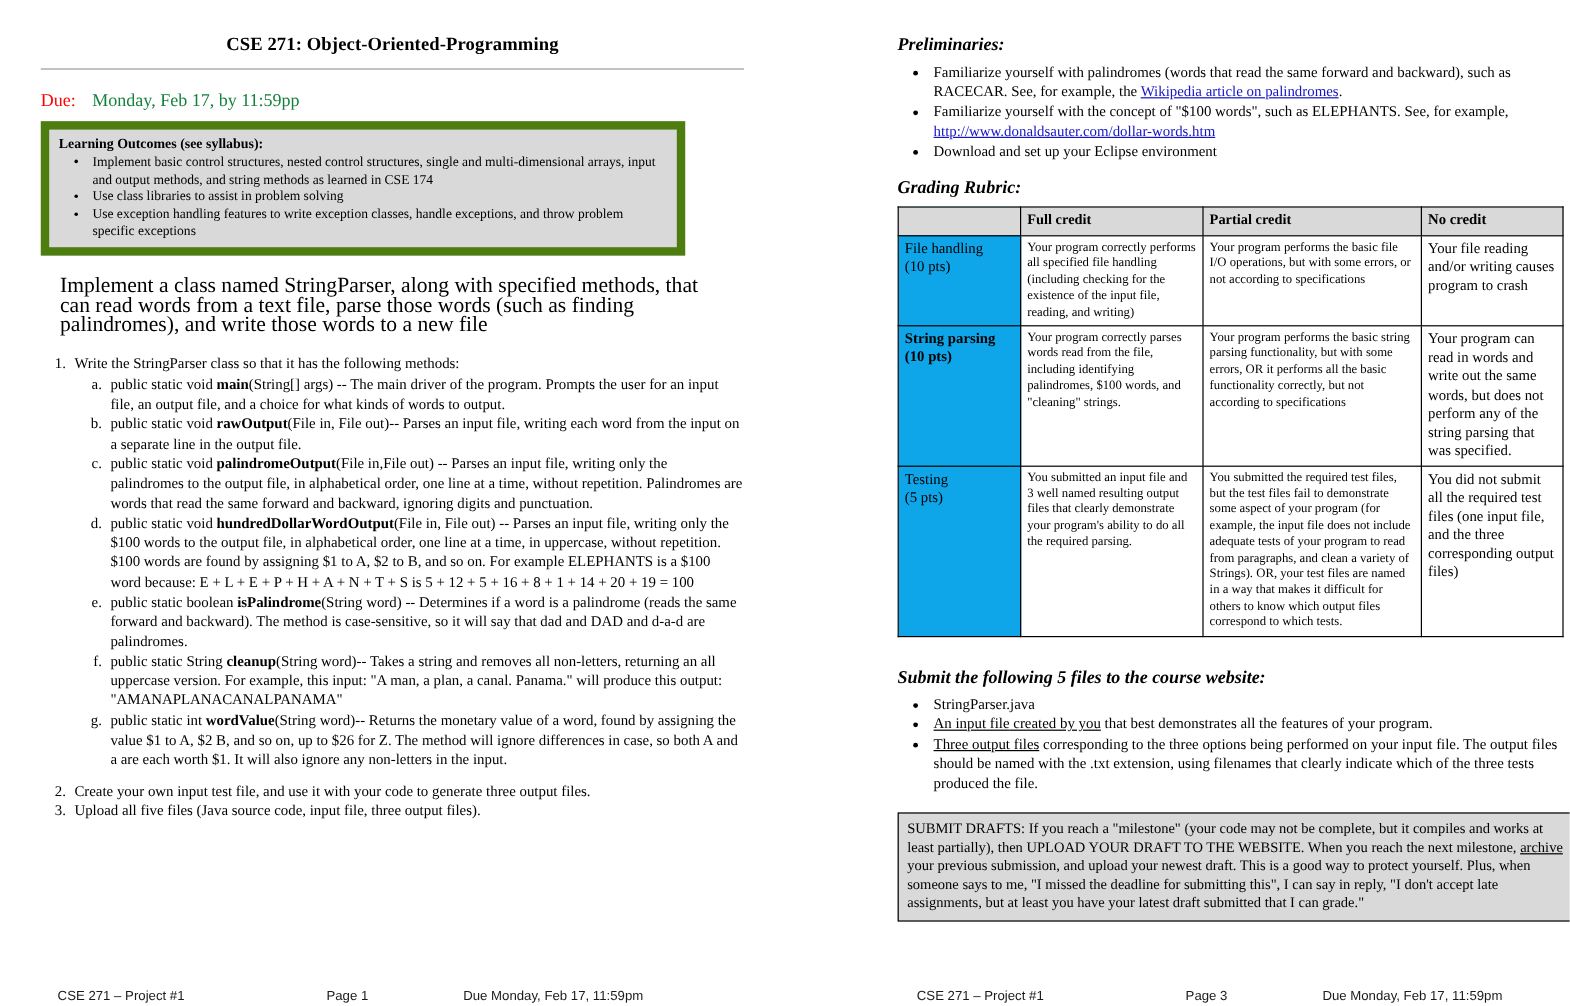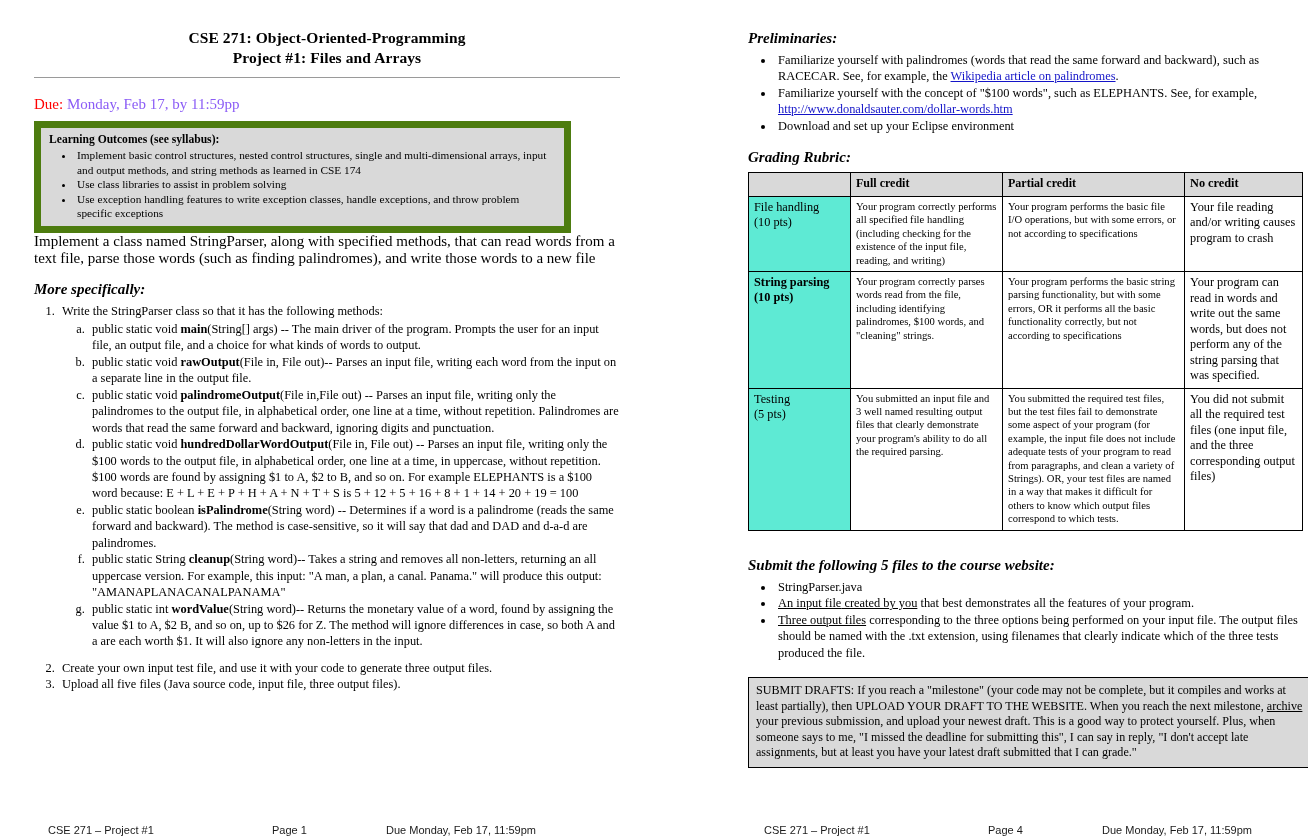--- a/index.html
+++ b/index.html
@@ -28,21 +28,21 @@
   .hrule{
     border:0;border-top:1px solid #9a9a9a;
     margin:9px 0 0 0;
   }
   .due-line{
     font-size:15px;
     margin-top:17px;
     line-height:18px;
   }
   .due-label{color:#ff0000;}
-  .due-rest{color:#8b5cf6;}
+  .due-rest{color:#15803d;margin-left:10px;}
 
   
   .grey-box{
     border:7px solid #4d7c0f;
     background:#d9d9d9;
     padding:5px 8px 6px 8px;
     margin-top:8px;
     font-size:11.3px;
     line-height:14.4px;
   }
@@ -52,21 +52,21 @@
 
   
   h2.sec{
     font-style:italic;font-weight:bold;
     font-size:15px;
     margin:15px 0 5px 0;
     line-height:17px;
   }
 
   p.body{
-    font-size:15px;line-height:16.5px;margin:0;
+    font-size:18px;line-height:16.5px;margin:16px;
   }
 
   
   ol.outer{
     margin:2px 0 0 0;padding-left:24px;
     font-size:12.4px;line-height:16.3px;
     list-style:decimal;
   }
   ol.outer > li{padding-left:4px;margin-bottom:0px;}
   ol.alpha{
@@ -98,21 +98,21 @@
     line-height:13.4px;
   }
   table.rubric td,table.rubric th{
     border:1px solid #000;
     vertical-align:top;
     padding:3px 5px 4px 5px;
     text-align:left;
     font-weight:normal;
   }
   table.rubric th{font-weight:bold;font-size:12px;line-height:14px;}
-  table.rubric .c0{width:102px;background:#5eead4;font-size:12.3px;line-height:15px;}
+  table.rubric .c0{width:102px;background:#0ea5e9;font-size:12.3px;line-height:15px;}
   table.rubric .c1{width:152px;}
   table.rubric .c2{width:182px;margin-left:12px;}
   table.rubric .c3{width:118px;font-size:12.3px;line-height:15.5px;}
   table.rubric tr.head .c0{background:#d9d9d9;}
   table.rubric tr.head th{background:#d9d9d9;}
 
   
   .drafts-box{
     border:1px solid #000;
     background:#d9d9d9;
@@ -138,40 +138,38 @@
 </head>
 <body>
 
 <div class="sheet">
 
   <div class="page page-left">
     <div class="col" style="left:34px;top:28px;width:586px;">
 
       <div class="doc-title">
         <div>CSE 271: Object-Oriented-Programming</div>
-        <div>Project #1: Files and Arrays</div>
       </div>
       <hr class="hrule">
 
       <div class="due-line">
         <span class="due-label">Due:</span><span class="due-rest"> Monday, Feb 17, by 11:59pp</span>
       </div>
 
       <div class="grey-box" style="width:507px;">
         <div class="box-head">Learning Outcomes (see syllabus):</div>
         <ul>
           <li>Implement basic control structures, nested control structures, single and multi-dimensional arrays, input and output methods, and string methods as learned in CSE 174</li>
           <li>Use class libraries to assist in problem solving</li>
           <li>Use exception handling features to write exception classes, handle exceptions,  and throw problem specific exceptions</li>
         </ul>
       </div>
 
       <p class="body">Implement a class named StringParser, along with specified methods, that can read words from a text file, parse those words (such as finding palindromes), and write those words to a new file</p>
 
-      <h2 class="sec">More specifically:</h2>
 
       <ol class="outer">
         <li>
           <span>Write the StringParser class so that it has the following methods:</span>
           <ol class="alpha">
             <li><span>public static void </span><span class="b">main</span><span>(String[] args) -- The main driver of the program. Prompts the user for an input file, an output file, and a choice for what kinds of words to output.</span></li>
             <li><span>public static void </span><span class="b">rawOutput</span><span>(File in, File out)-- Parses an input file, writing each word from the input on a separate line in the output file.</span></li>
             <li><span>public static void </span><span class="b">palindromeOutput</span><span>(File in,File out) -- Parses an input file, writing only the palindromes to the output file, in alphabetical order, one line at a time, without repetition. Palindromes are words that read the same forward and backward, ignoring digits and punctuation.</span></li>
             <li><span> public static void </span><span class="b">hundredDollarWordOutput</span><span>(File in, File out) -- Parses an input file, writing only the $100 words to the output file, in alphabetical order, one line at a time, in uppercase, without repetition. $100 words are found by assigning $1 to A, $2 to B, and so on. For example ELEPHANTS is a $100 word because: E + L + E + P + H + A + N + T + S is 5 + 12 + 5 + 16 + 8 + 1 + 14 + 20 + 19 = 100</span></li>
             <li><span>public static boolean </span><span class="b">isPalindrome</span><span>(String word) -- Determines if a word is a palindrome (reads the same forward and backward). The method is case-sensitive, so it will say that dad and DAD and d-a-d are palindromes.</span></li>
@@ -250,18 +248,18 @@
       </ul>
 
       <div class="drafts-box">
         <span>SUBMIT DRAFTS:  If you reach a "milestone" (your code may not be complete, but it compiles and works at least partially), then UPLOAD YOUR DRAFT TO THE WEBSITE.  When you reach the next milestone, </span><span class="u">archive</span><span> your previous submission, and upload your newest draft.  This is a good way to protect yourself.  Plus, when someone says to me, "I missed the deadline for submitting this", I can say in reply, "I don't accept late assignments, but at least you have your latest draft submitted that I can grade."</span>
       </div>
 
     </div>
 
     <div class="footer" style="left:94px;width:560px;">
       <span class="f1">CSE 271 – Project #1</span>
-      <span class="f2">Page 4</span>
+      <span class="f2">Page 3</span>
       <span class="f3">Due Monday, Feb 17, 11:59pm</span>
     </div>
   </div>
 
 </div>
 
 </body></html>

